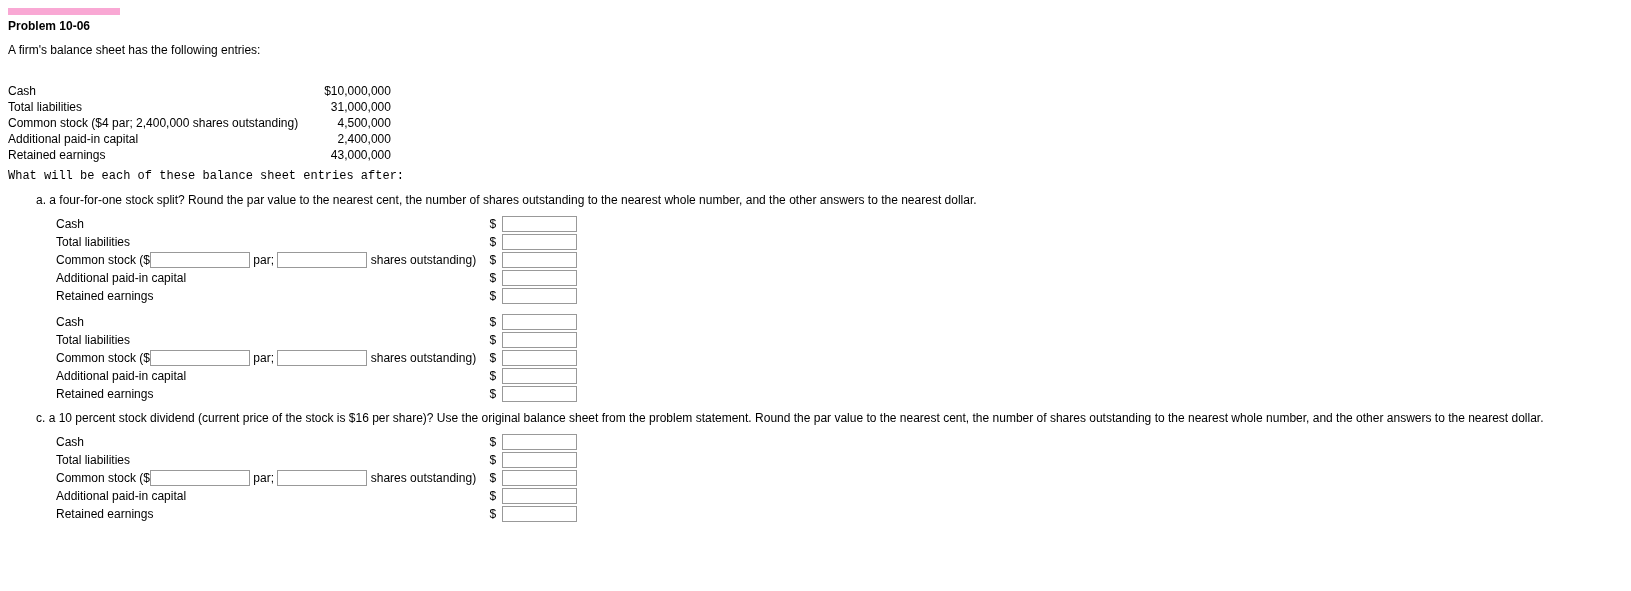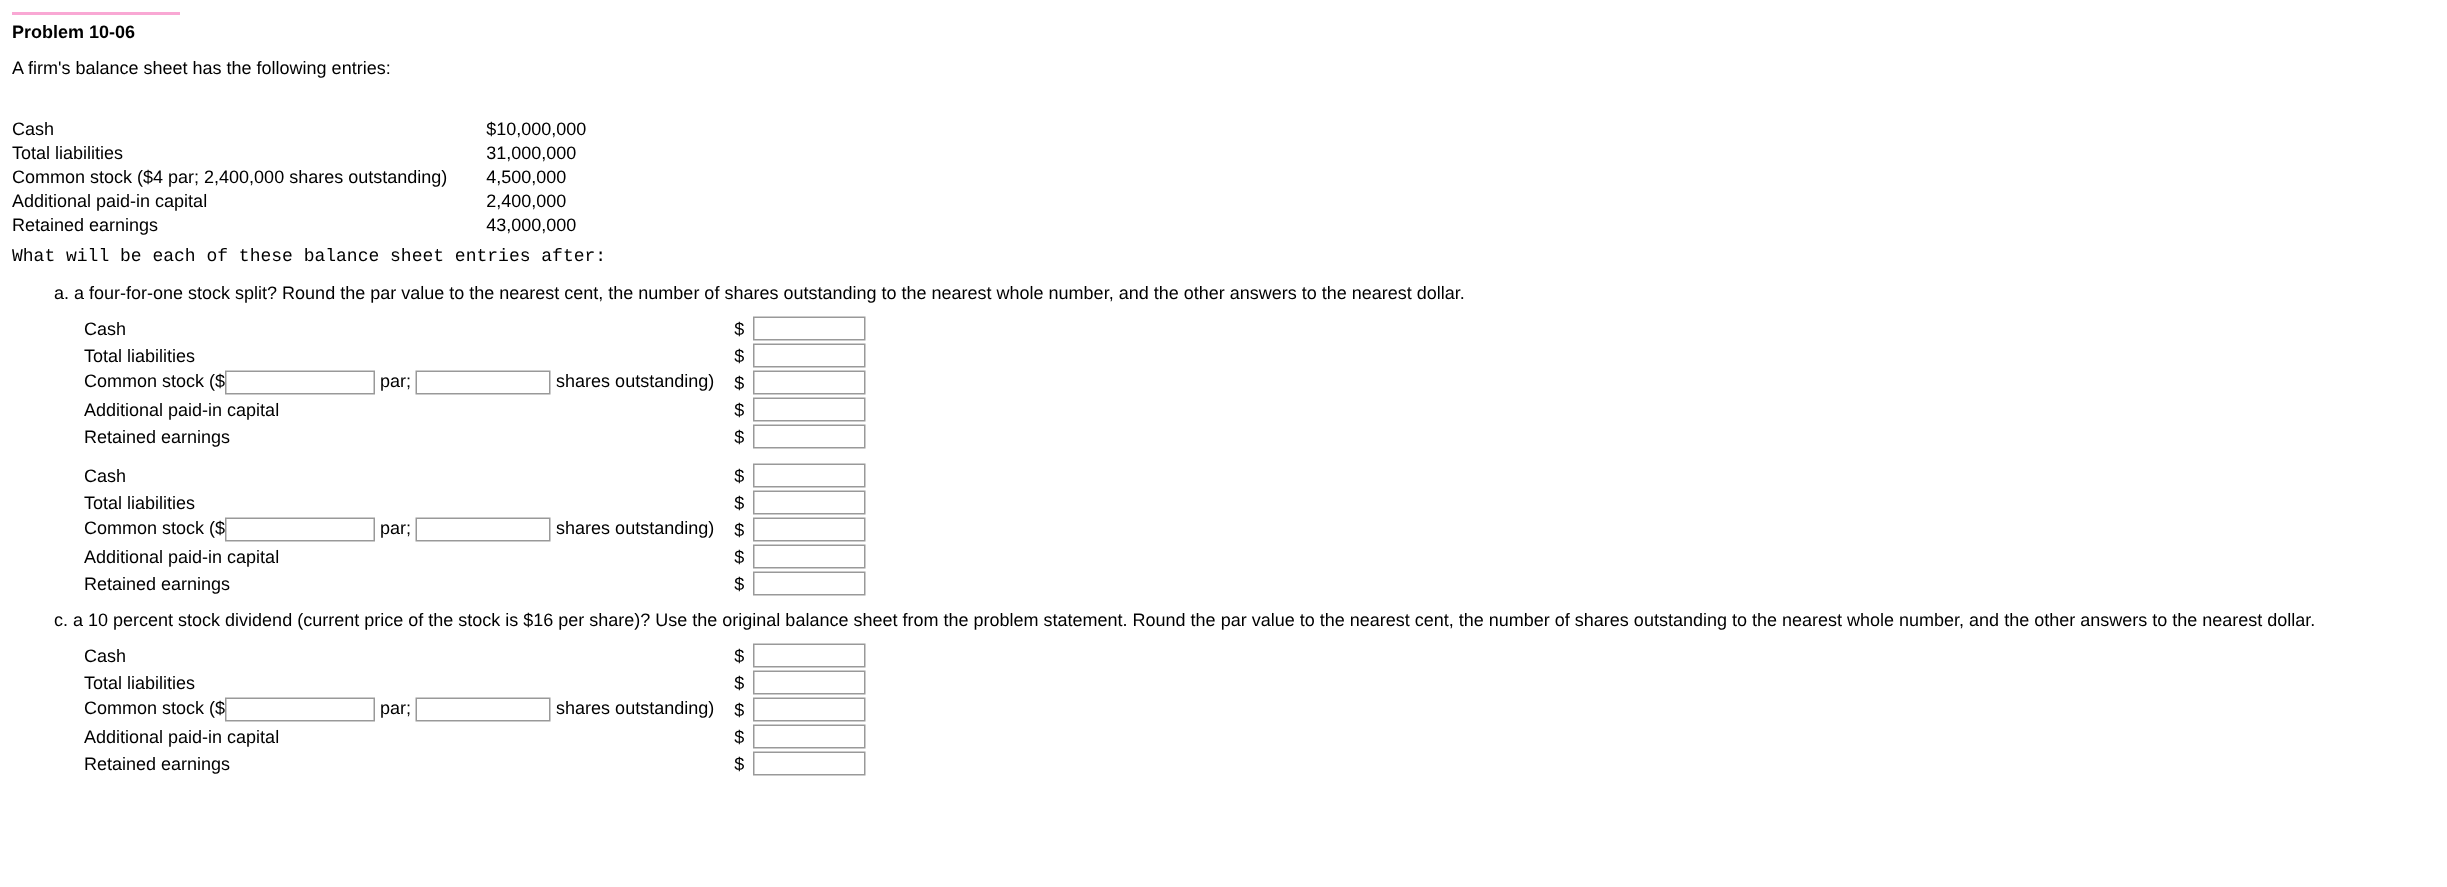--- a/index.html
+++ b/index.html
@@ -6,38 +6,39 @@
       font-family: Arial, Helvetica, sans-serif;
       font-size: 12px;
       color: #000;
       margin: 0;
       padding: 8px;
       background: #fff;
     }
     .title {
       font-weight: bold;
       font-size: 12px;
-      border-top: 2px solid #f9a8d4;
+      border-top: 7px solid #f9a8d4;
       padding-top: 4px;
       margin-bottom: 10px;
       display: inline-block;
       padding-right: 30px;
     }
     .intro {
       margin-bottom: 26px;
     }
     table.bs {
       border-collapse: collapse;
       margin-bottom: 6px;
     }
     table.bs td {
       padding: 1px 6px 1px 0;
       white-space: nowrap;
     }
     table.bs td.val {
+      text-align: right;
       padding-left: 20px;
     }
     .followup {
       margin-bottom: 10px;
       font-family: Liberation Mono, monospace;
     }
     .parts {
       margin-left: 28px;
     }
     .part {

